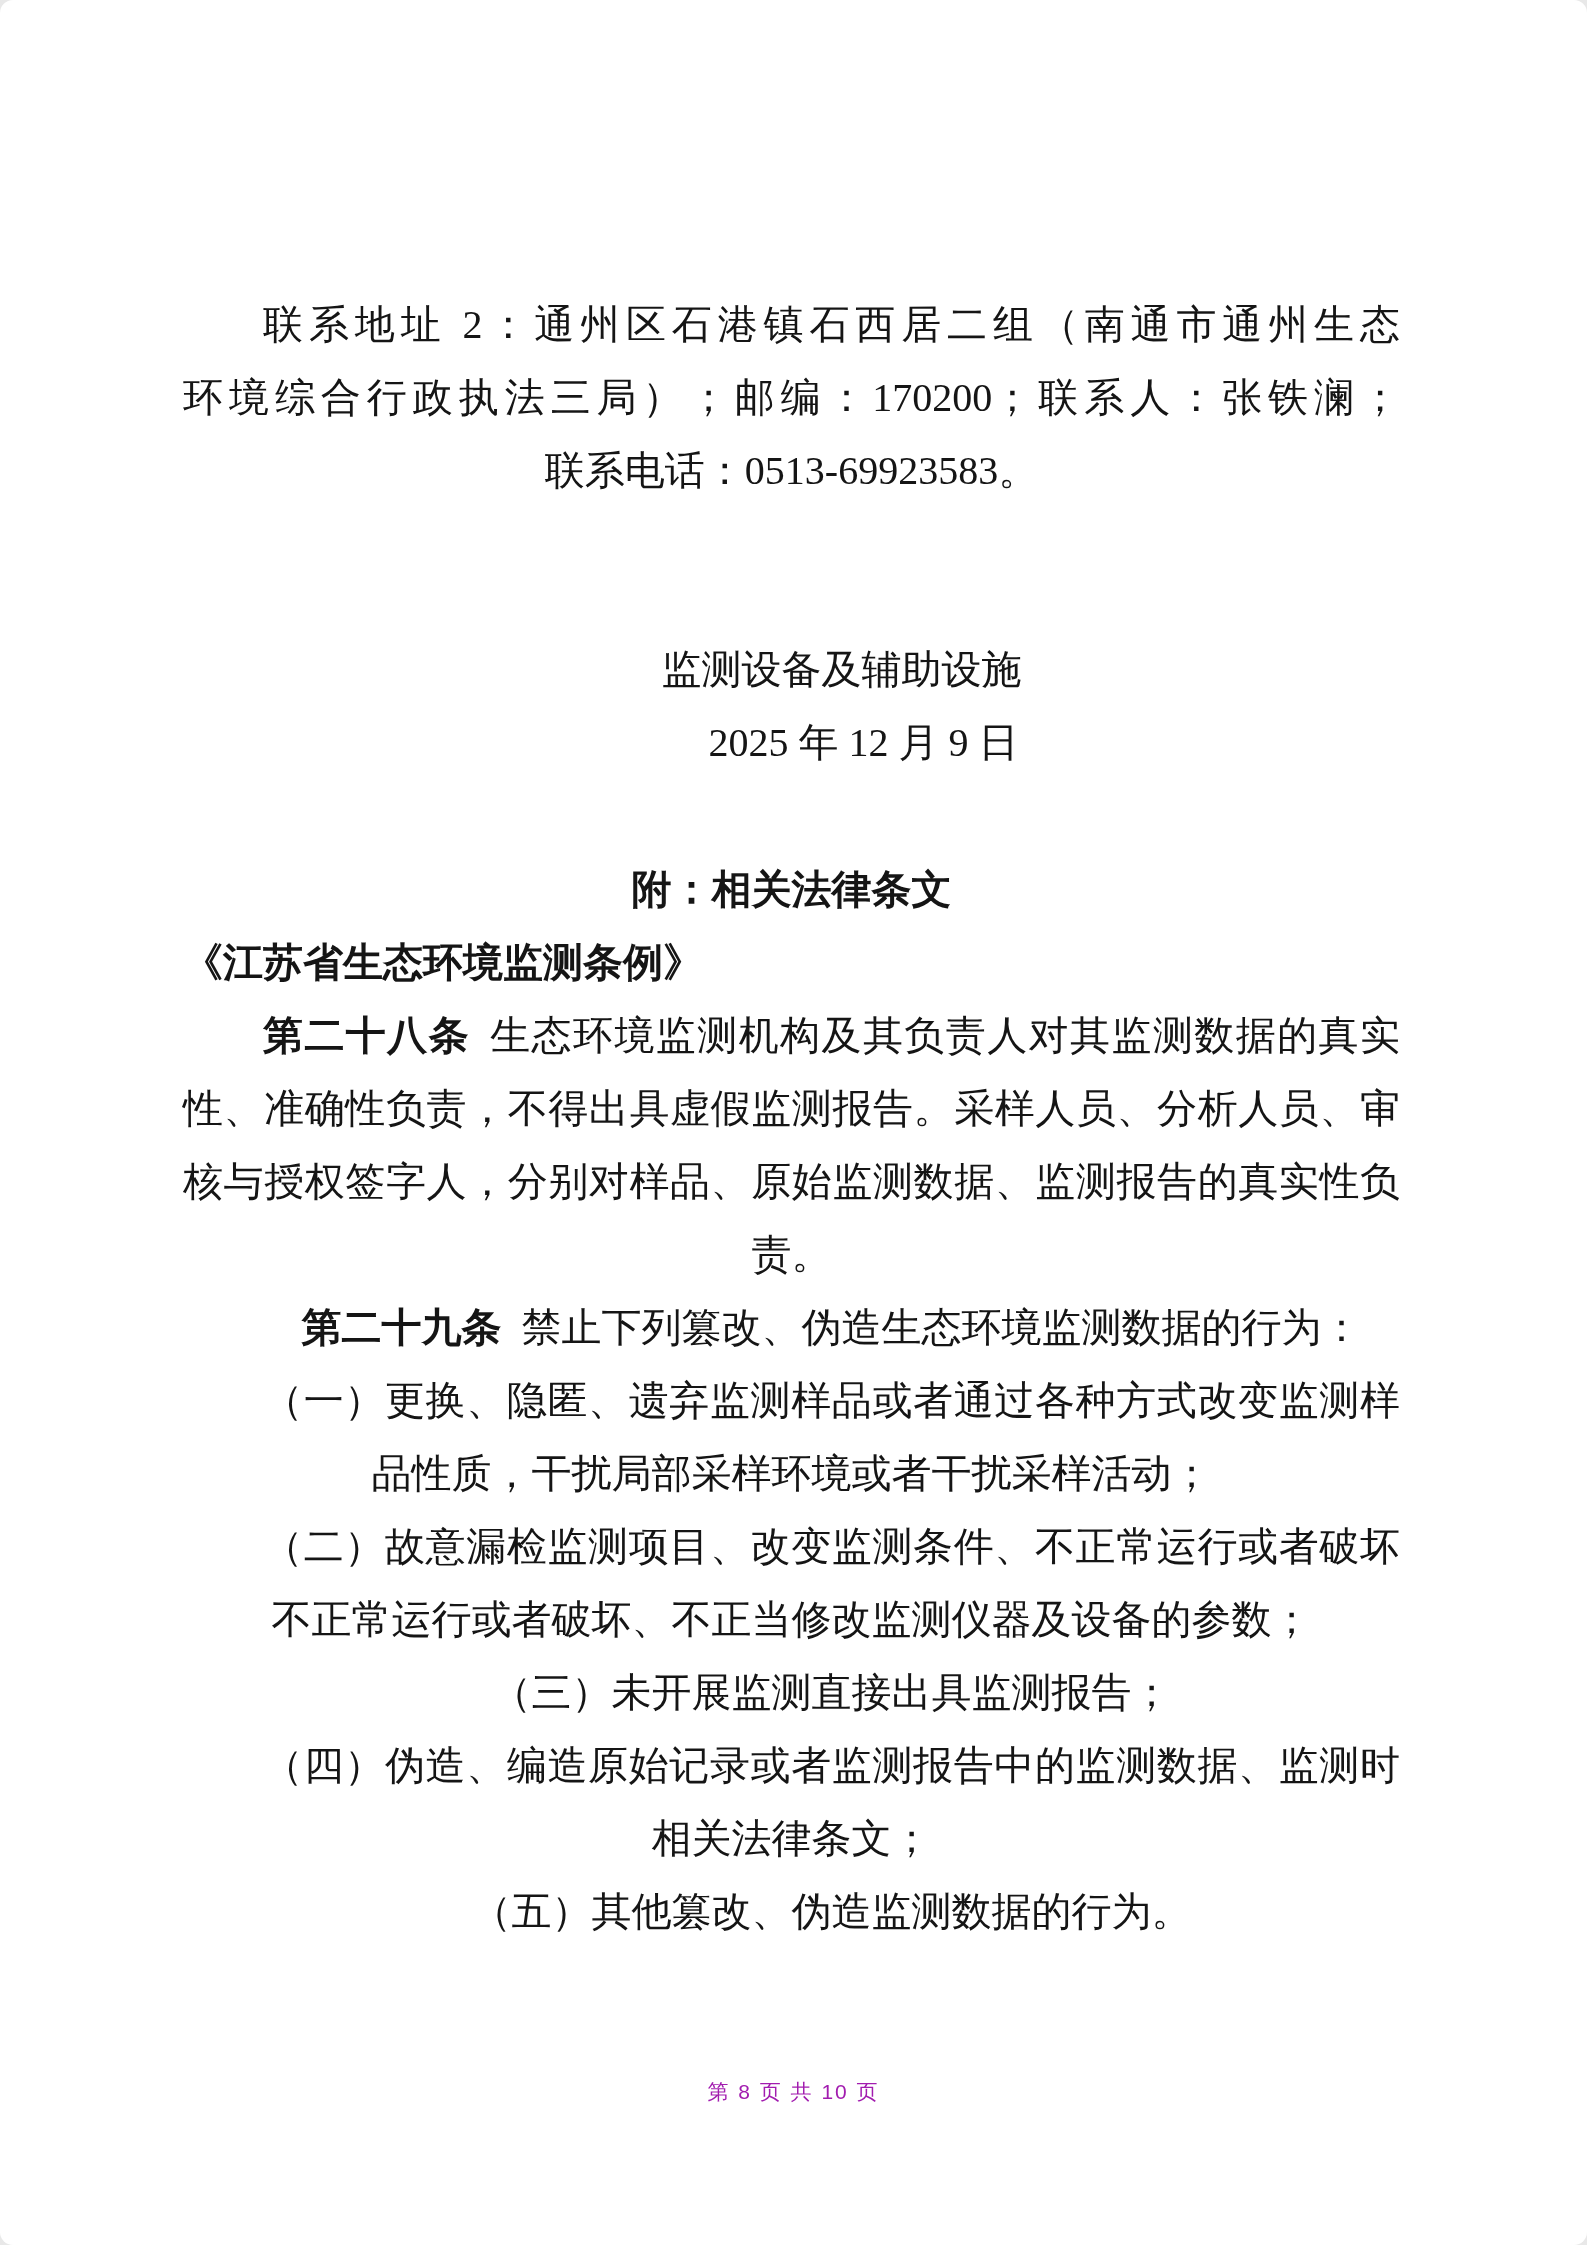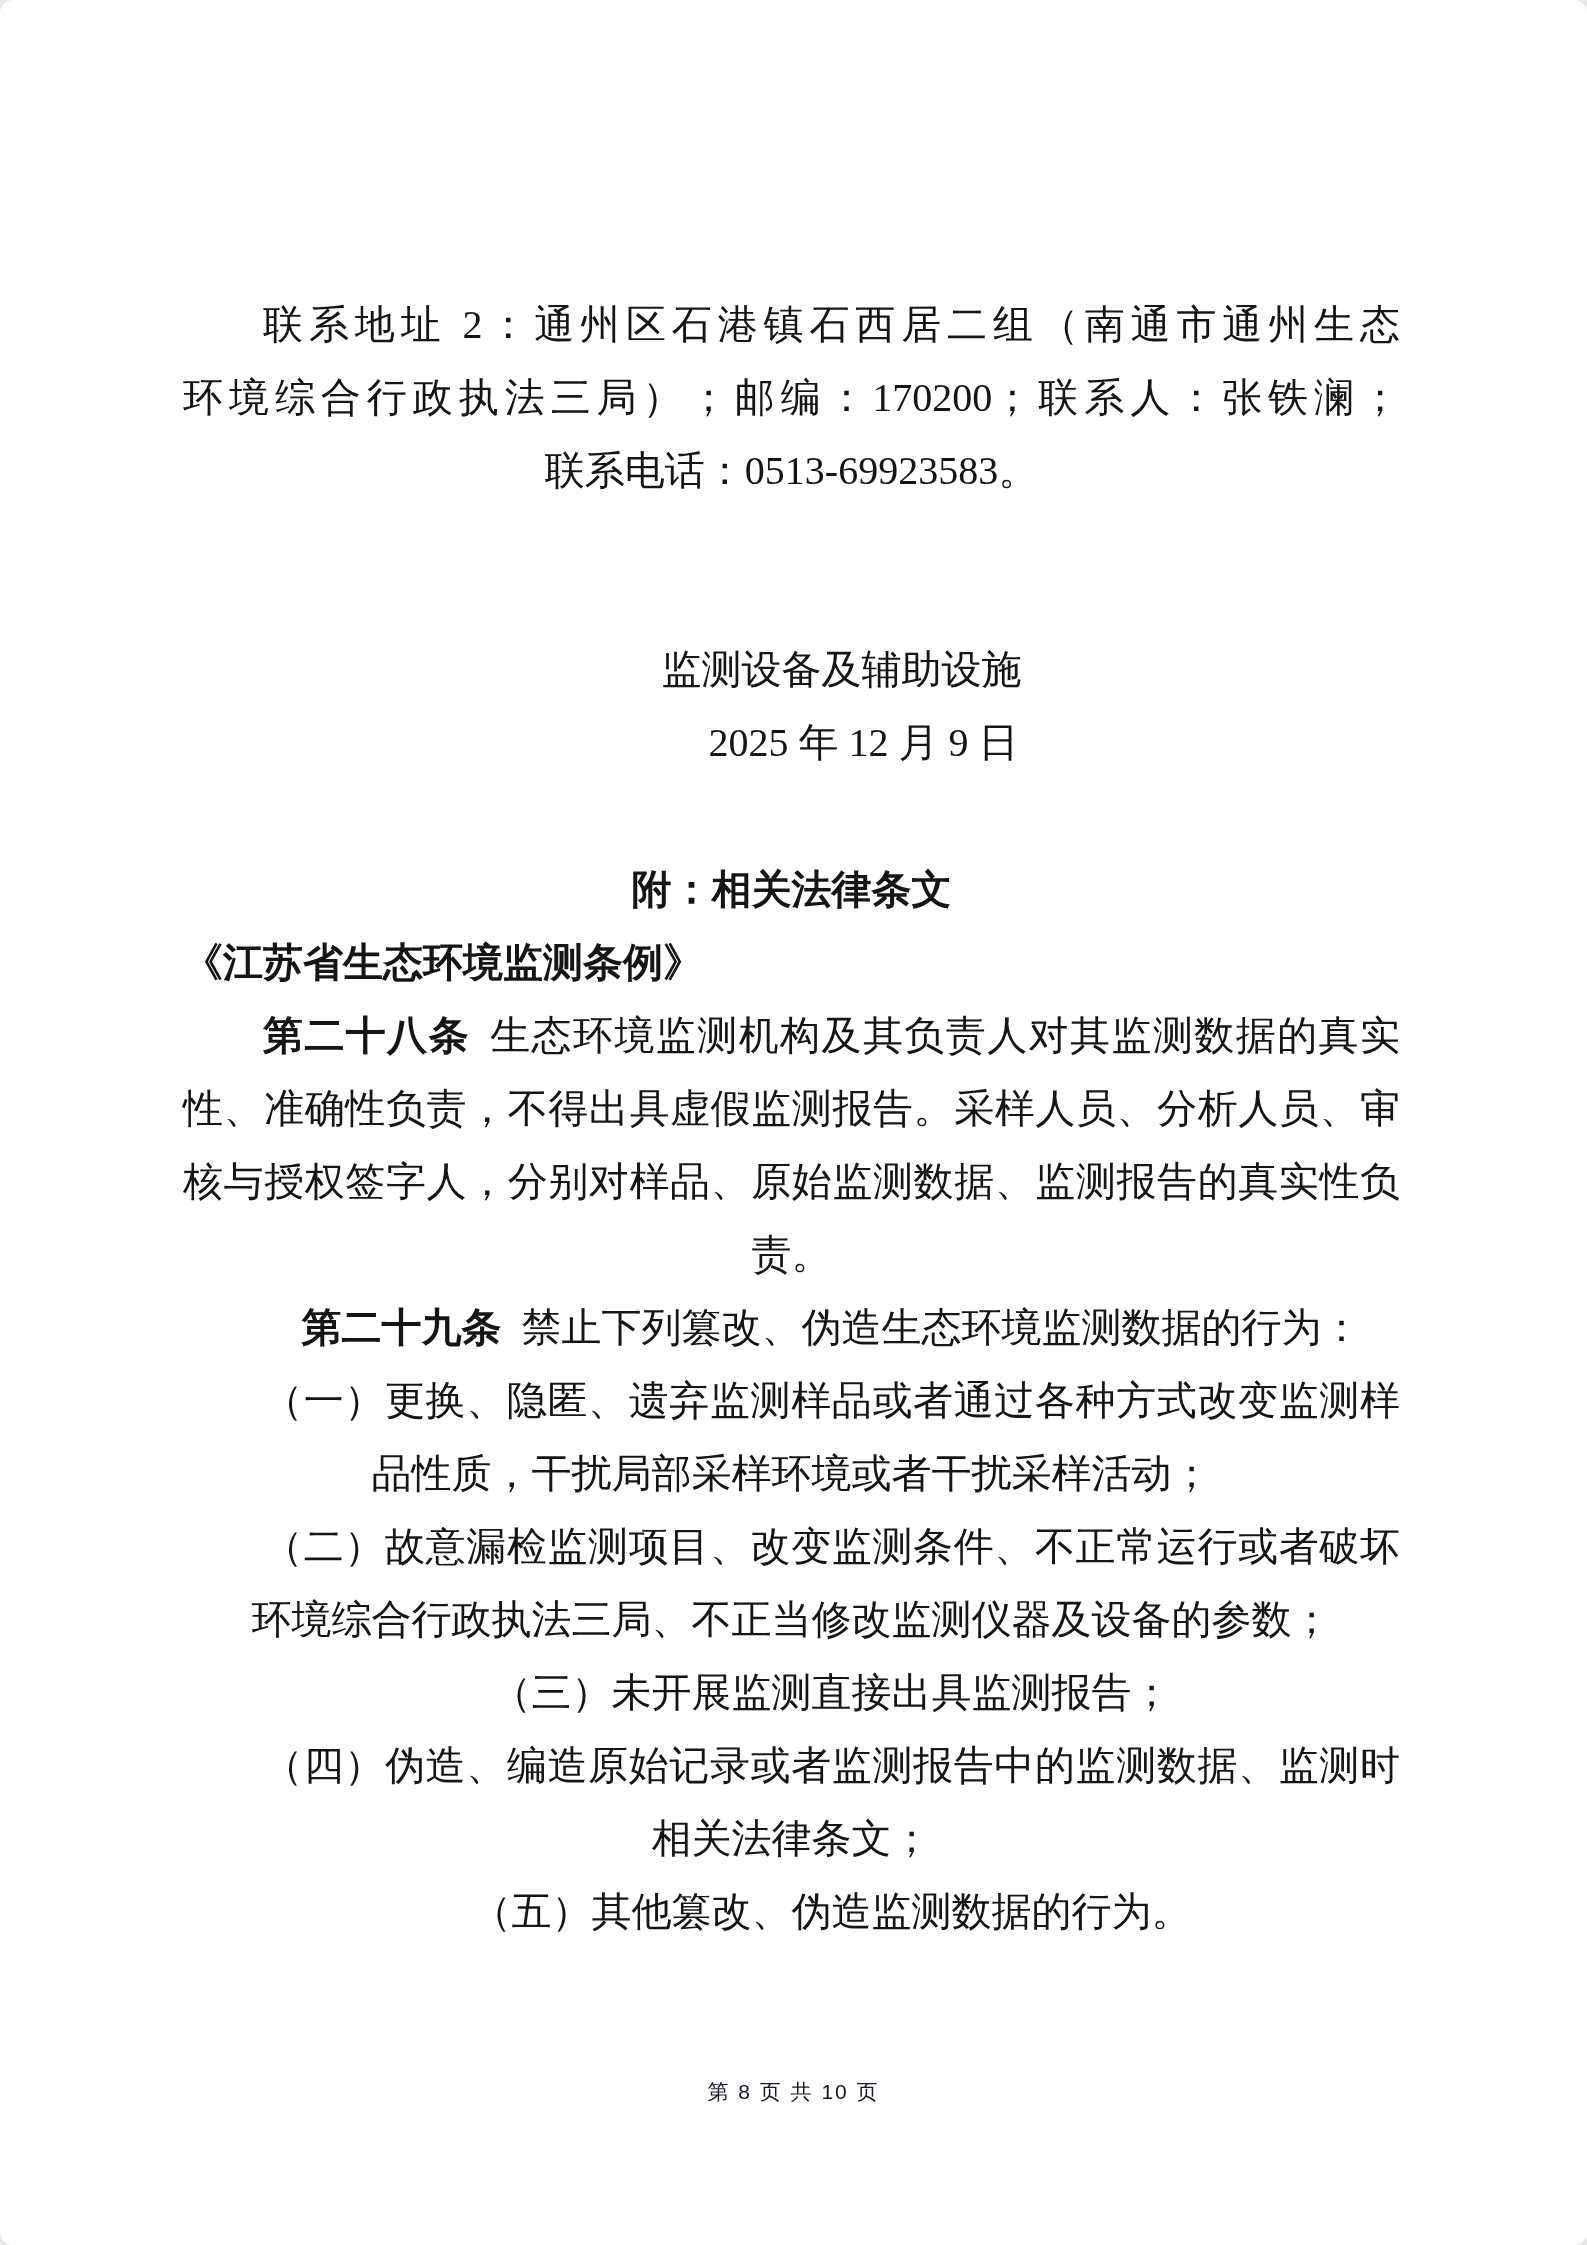--- a/index.html
+++ b/index.html
@@ -26,21 +26,21 @@
   .attach-heading { margin-top: 74px; font-weight: bold; }
   .reg-title { text-align: left; font-weight: bold; }
   .footer {
     position: absolute;
     top: 2076px;
     left: 0;
     width: 100%;
     text-align: center;
     font-size: 21px;
     line-height: 32px;
-    color: #0f172a;
+    color: #a21caf;
     font-family: "Liberation Sans", "DejaVu Sans", sans-serif;
     letter-spacing: 2px;
   }
 </style>
 </head>
 <body>
 
 <div class="page">
   <div class="content">
 
@@ -65,21 +65,21 @@
     <div class="line">责。</div>
 
     <div class="line indent">
       <span class="label">第二十九条</span><span>禁止下列篡改、伪造生态环境监测数据的行为：</span>
     </div>
 
     <div class="line indent fill">（一）更换、隐匿、遗弃监测样品或者通过各种方式改变监测样</div>
     <div class="line">品性质，干扰局部采样环境或者干扰采样活动；</div>
 
     <div class="line indent fill">（二）故意漏检监测项目、改变监测条件、不正常运行或者破坏</div>
-    <div class="line">环境综合行政执法三局、不正当修改监测仪器及设备的参数；</div>
+    <div class="line">不正常运行或者破坏、不正当修改监测仪器及设备的参数；</div>
 
     <div class="line indent">（三）未开展监测直接出具监测报告；</div>
 
     <div class="line indent fill">（四）伪造、编造原始记录或者监测报告中的监测数据、监测时</div>
     <div class="line">相关法律条文；</div>
 
     <div class="line indent">（五）其他篡改、伪造监测数据的行为。</div>
 
   </div>
 

